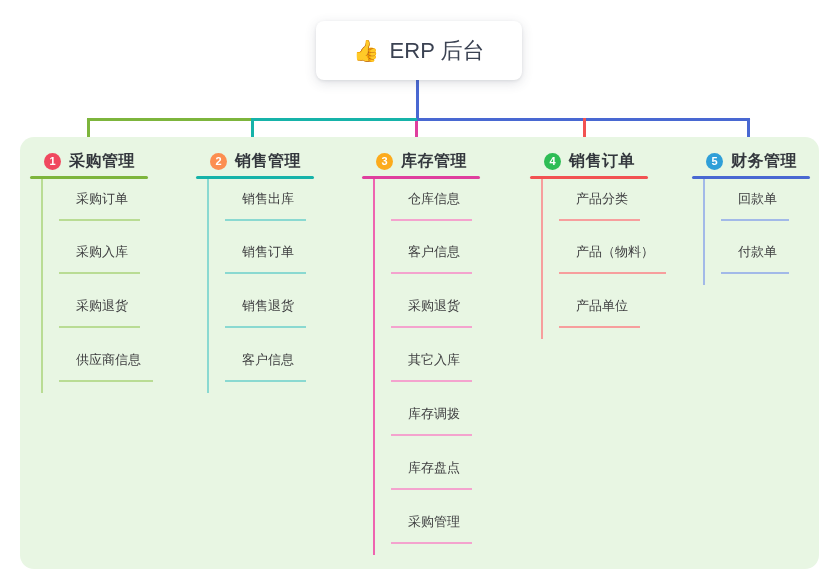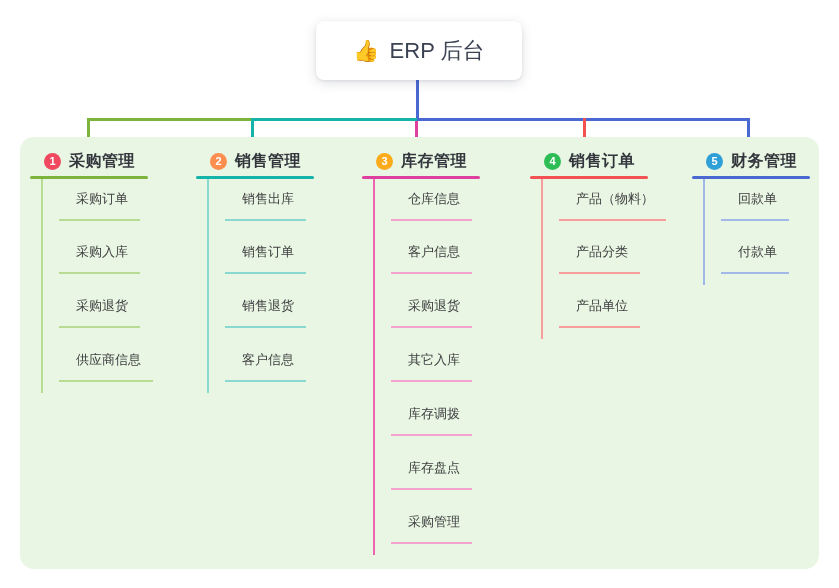--- a/index.html
+++ b/index.html
@@ -160,24 +160,24 @@
   </div>
 
   <div class="branch b4" style="--vline: #f79e9d; --uline: #f79e9d;">
     <div class="branch-header">
       <span class="badge" style="background: rgb(46, 189, 85);">4</span>
       <span class="branch-title">销售订单</span>
     </div>
     <div class="branch-underline" style="background: rgb(242, 82, 82);"></div>
     <div class="children">
       <div class="child">
-          <span class="child-label">产品（物料）</span>
+          <span class="child-label">产品分类</span>
         </div>
       <div class="child">
-          <span class="child-label">产品分类</span>
+          <span class="child-label">产品（物料）</span>
         </div>
       <div class="child">
           <span class="child-label">产品单位</span>
         </div>
     </div>
   </div>
 
   <div class="branch b5" style="--vline: #a2b9e8; --uline: #a2b9e8;">
     <div class="branch-header">
       <span class="badge" style="background: rgb(47, 159, 216);">5</span>

